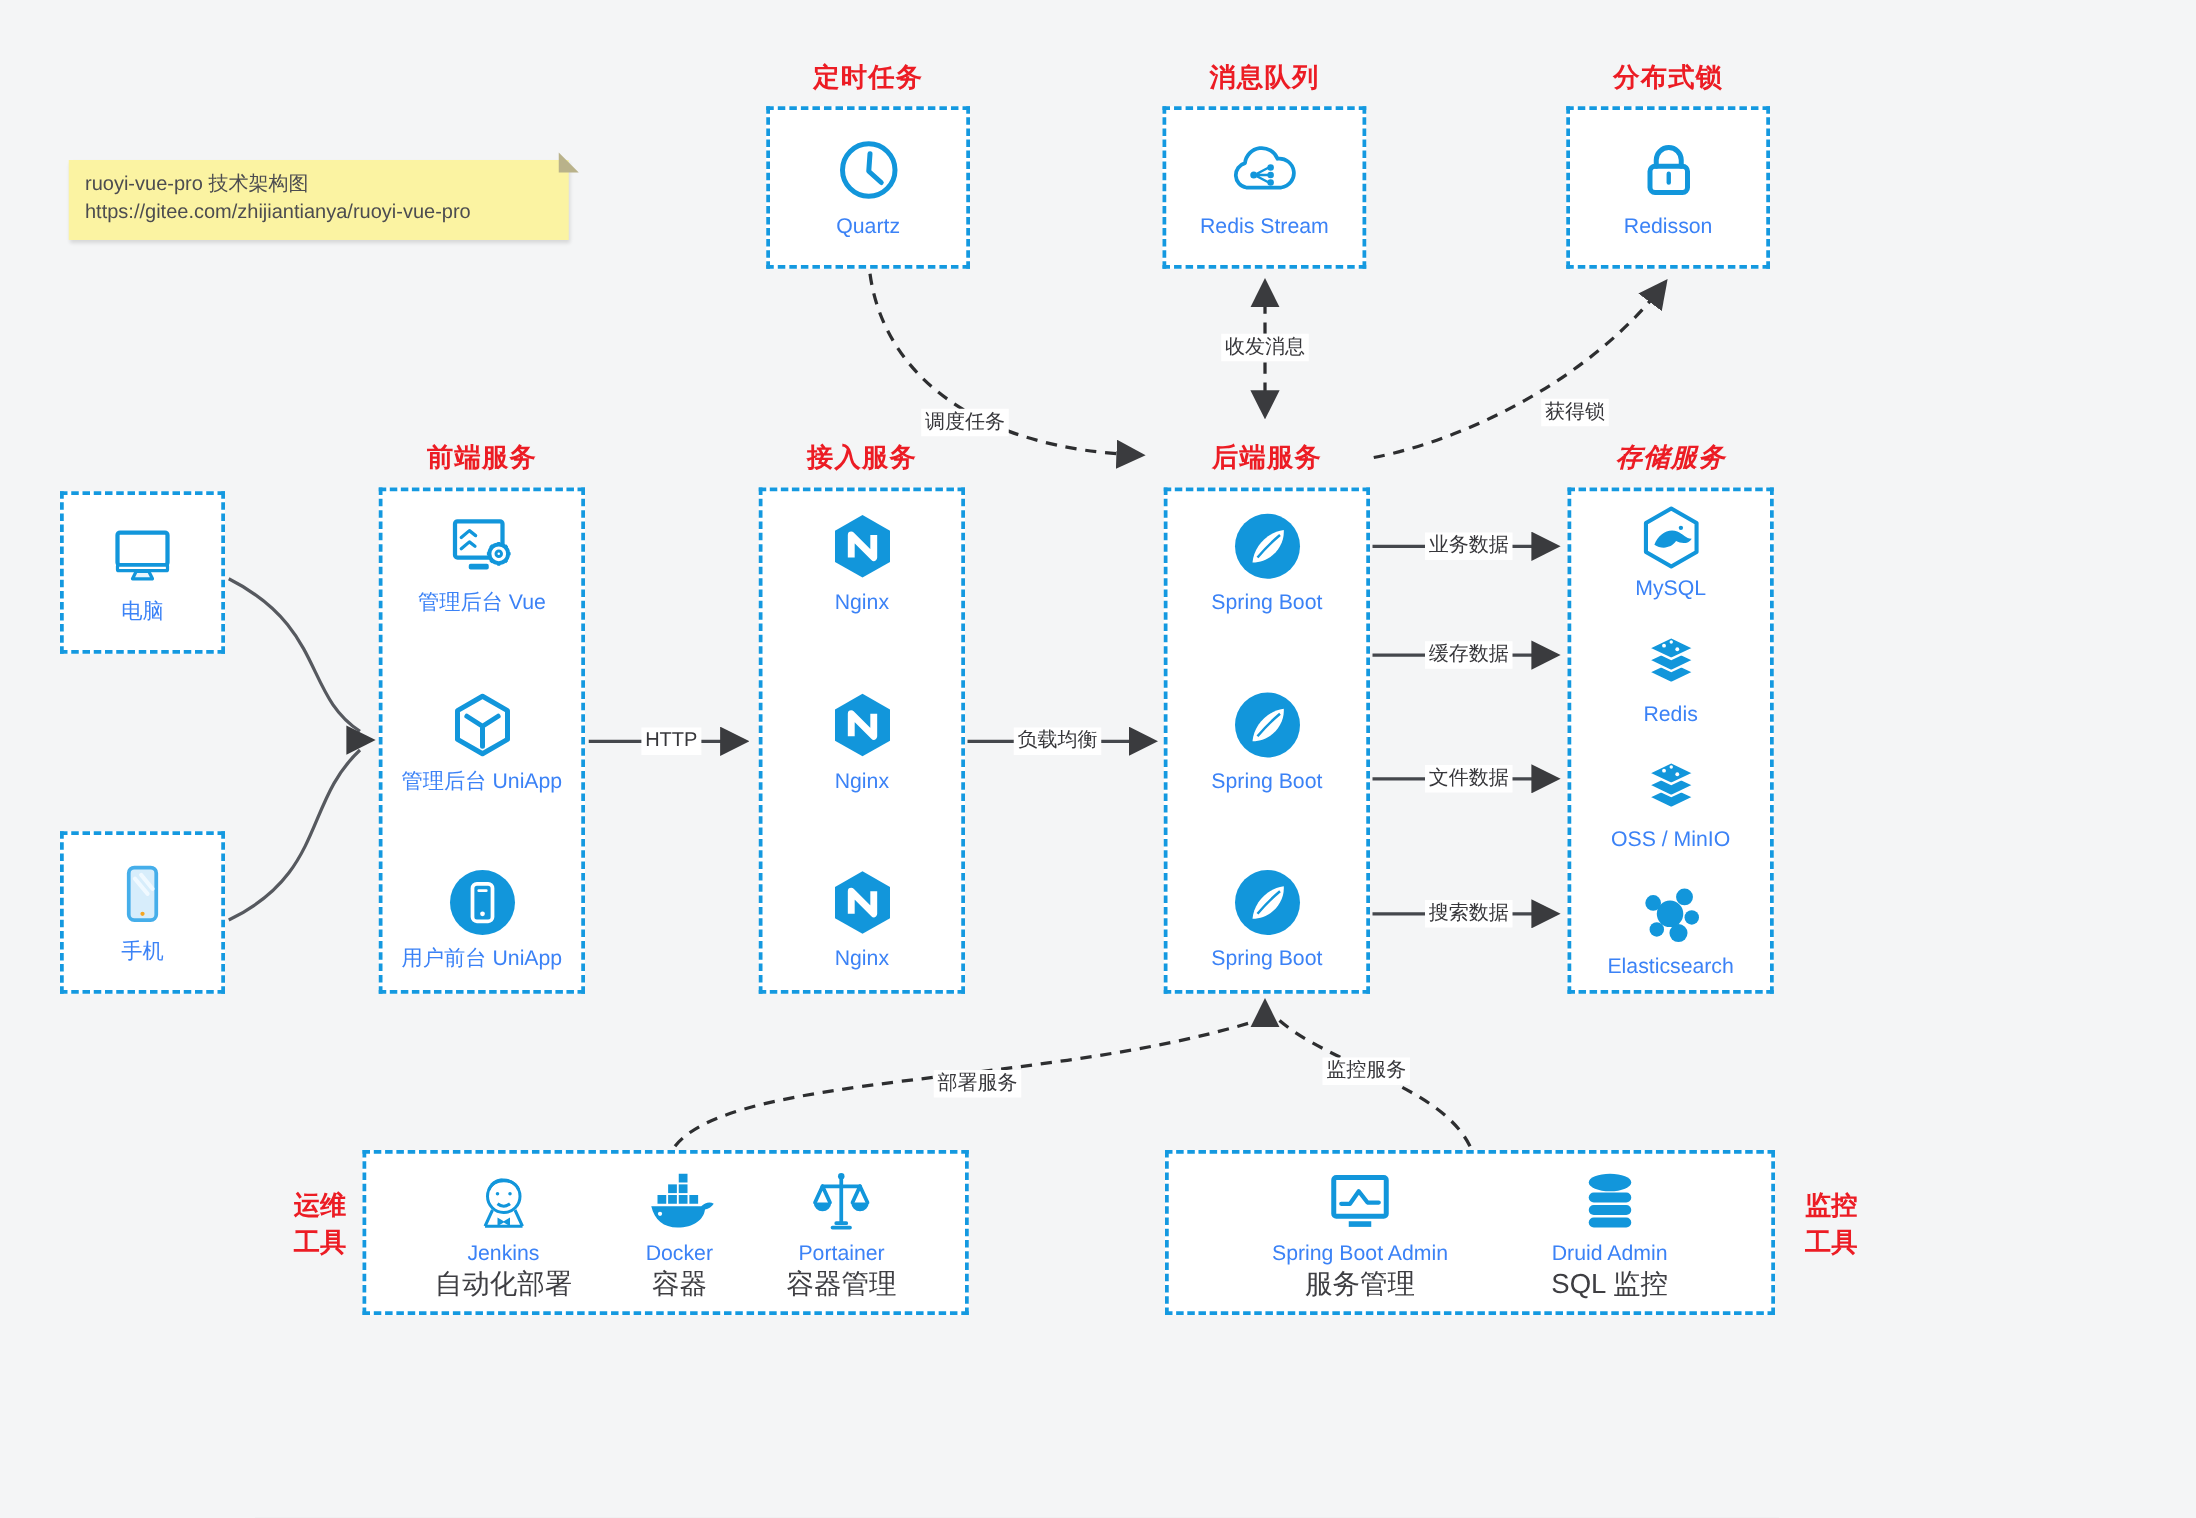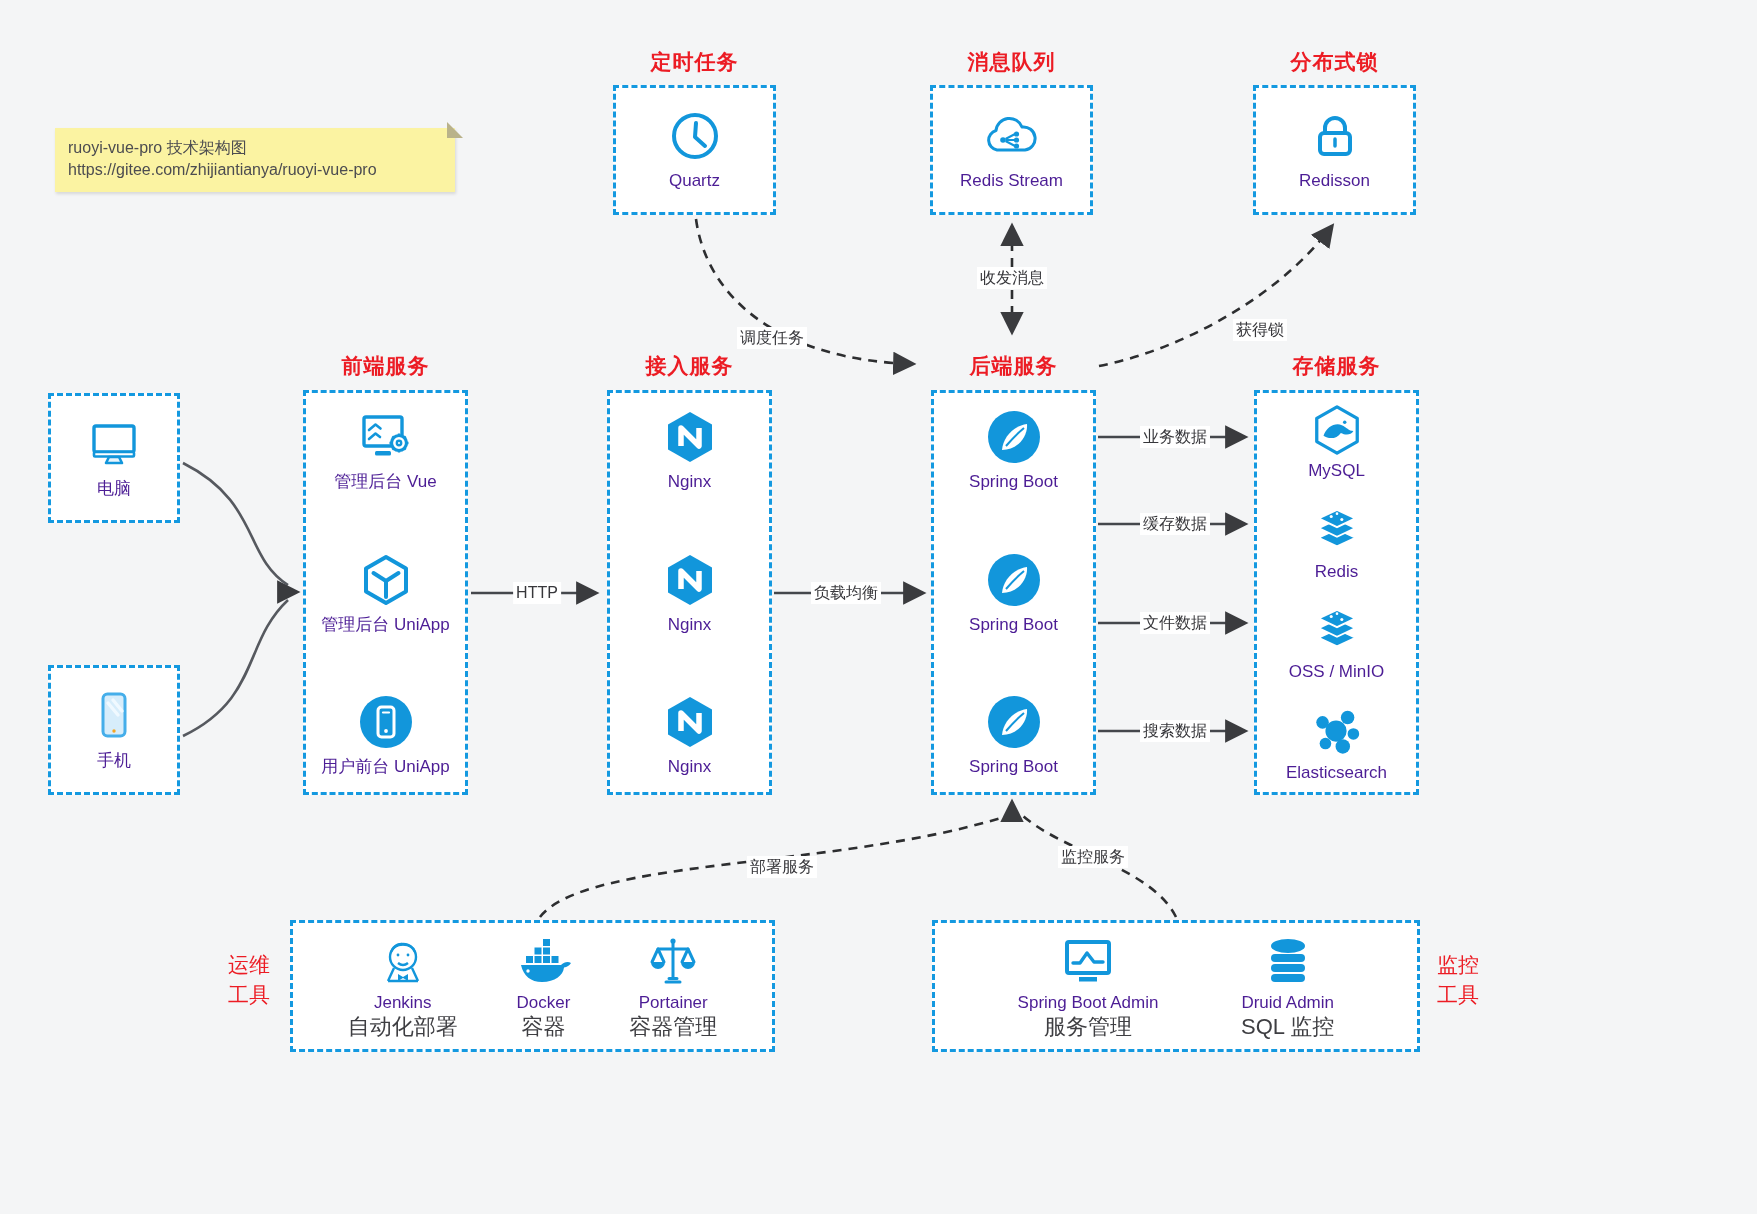--- a/index.html
+++ b/index.html
@@ -6,23 +6,23 @@
   #canvas{position:relative;width:1757px;height:1214px;background:#f4f5f6;overflow:hidden;
           font-family:"Liberation Sans","DejaVu Sans",sans-serif;color:#3e3e42;}
   svg.lay{position:absolute;left:0;top:0;pointer-events:none;}
   .gbox{position:absolute;background:#fff;border:3px dashed #1499e0;box-sizing:border-box;
         display:flex;}
   .vstack{flex-direction:column;justify-content:space-between;padding:16px 4px 14px 4px;}
   .vstack4{flex-direction:column;justify-content:space-between;padding:10px 4px 8px 4px;}
   .hstack{flex-direction:row;justify-content:space-evenly;align-items:center;}
   .center1{flex-direction:column;justify-content:center;align-items:center;}
   .gtitle{position:absolute;color:#ec1c24;font-size:21px;font-weight:bold;text-align:center;letter-spacing:1px;}
-  .side-title{position:absolute;color:#ec1c24;font-size:21px;font-weight:normal;line-height:30px;width:56px;}
+  .side-title{position:absolute;color:#ec1c24;font-size:21px;font-weight:bold;line-height:30px;text-align:center;width:56px;}
   .node{display:flex;flex-direction:column;align-items:center;justify-content:center;gap:6px;}
-  .nl{font-size:17px;color:#4c1d95;white-space:nowrap;line-height:22px;text-align:center;}
+  .nl{font-size:17px;color:#3b82f6;white-space:nowrap;line-height:22px;text-align:center;}
   .ns{font-size:22px;color:#3e3e42;white-space:nowrap;line-height:22px;text-align:center;}
   .chip{position:absolute;transform:translate(-50%,-50%);background:#ffffff;color:#37373b;
         font-size:16px;line-height:20px;padding:1px 3px;white-space:nowrap;}
   .note{position:absolute;left:55px;top:88px;width:400px;height:64px;background:#fbf3a2;
         box-shadow:1px 2px 3px rgba(0,0,0,0.12);padding:9px 0 0 13px;box-sizing:border-box;margin-top:40px;}
   .note div{font-size:16px;line-height:22px;color:#4c4c50;}
   .note .fold{position:absolute;right:-8px;top:-6px;width:0;height:0;padding:0;
         border-bottom:16px solid #b9b28a;border-right:16px solid transparent;}
   .ic{flex:0 0 auto;}
 </style>
@@ -124,21 +124,21 @@
         <path d="M22 15 L32 27 M27 12 L36 23" stroke="#f0f9ff" stroke-width="3.4" stroke-linecap="round"></path>
         <circle cx="28" cy="43" r="1.7" fill="#f5a623"></circle>
       </svg>
       <div class="nl">手机</div>
     </div>
   </div>
 
   <div class="gtitle" style="left:303px;top:352px;width:165px;">前端服务</div>
   <div class="gtitle" style="left:607px;top:352px;width:165px;">接入服务</div>
   <div class="gtitle" style="left:931px;top:352px;width:165px;">后端服务</div>
-  <div class="gtitle" style="left:1254px;top:352px;width:165px;">存储服务</div>
+  <div class="gtitle" style="left:1254px;top:352px;width:165px;font-style:italic;">存储服务</div>
 
   <div class="gbox vstack" style="left:303px;top:390px;width:165px;height:405px;">
     <div class="node">
       <svg class="ic" width="58" height="56" viewBox="0 0 56 56">
         <rect x="6" y="8" width="38" height="29" rx="2" fill="#ffffff" stroke="#1296db" stroke-width="3.4"></rect>
         <path d="M11 21 l6.5 -5.5 l5 4 M11 30 l6.5 -5.5 l4.5 3.5" fill="none" stroke="#1296db" stroke-width="2.6" stroke-linecap="round" stroke-linejoin="round"></path>
         <g stroke="#1296db" fill="#ffffff">
           <circle cx="41" cy="34" r="7.5" stroke-width="3.2"></circle>
           <circle cx="41" cy="34" r="2.2" stroke-width="2.4"></circle>
           <path d="M41 24.5 v3 M41 40.5 v3 M31.5 34 h3 M47.5 34 h3 M34.3 27.3 l2.1 2.1 M45.6 38.6 l2.1 2.1 M47.7 27.3 l-2.1 2.1 M36.4 38.6 l-2.1 2.1" stroke-width="2.4"></path>

